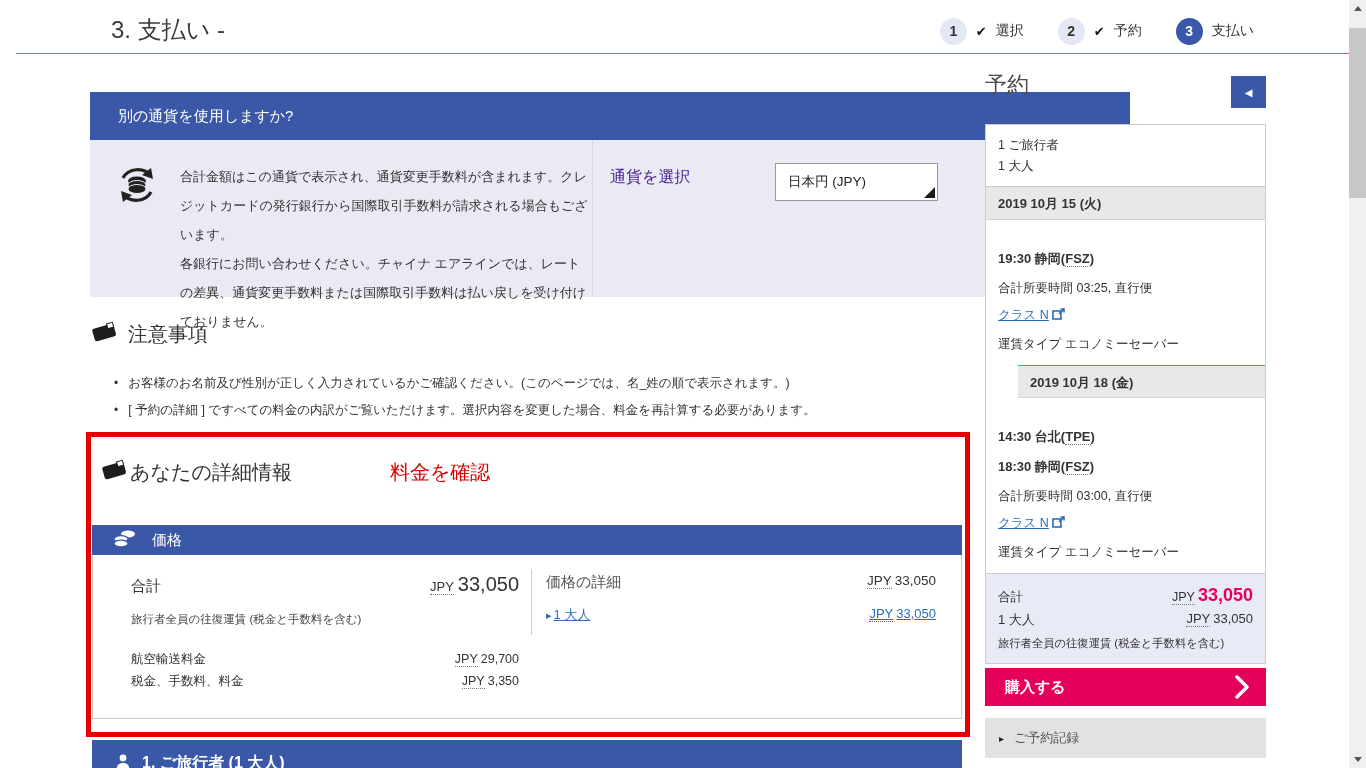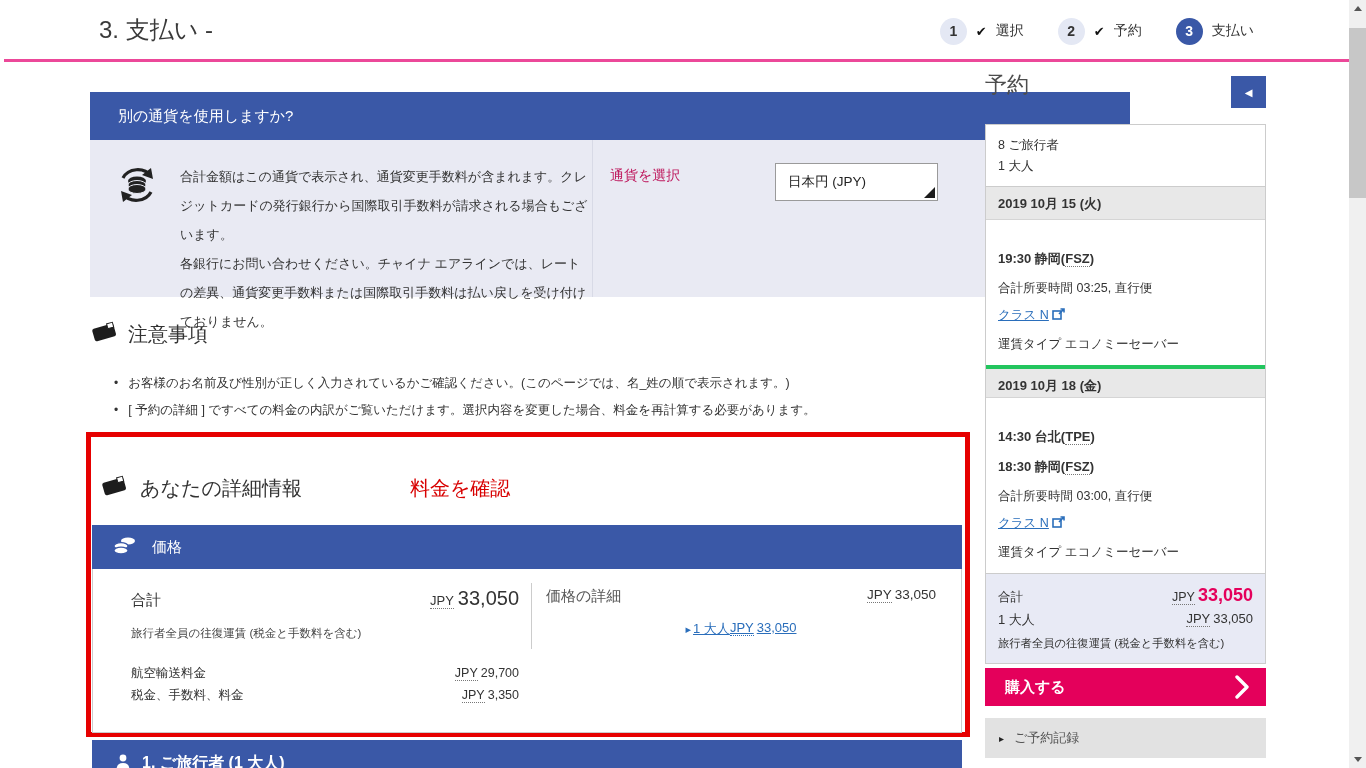--- a/index.html
+++ b/index.html
@@ -1,99 +1,99 @@
 <!DOCTYPE html>
 <html><head>
 <meta charset="utf-8">
 <style>
   * { margin:0; padding:0; box-sizing:border-box; }
   html,body { width:1366px; height:768px; overflow:hidden; background:#fff;
               font-family:"Liberation Sans","DejaVu Sans",sans-serif; color:#333; }
   .page { position:relative; width:1366px; height:768px; background:#fff; }
 
   
-  .hdr { position:absolute; top:0; left:4px; right:17px; height:62px; border-bottom:3px solid #ec4899; }
+  .hdr { position:absolute; top:0; left:16px; right:17px; height:54px; border-bottom:1px solid #ec4899; }
   .hdr h1 { position:absolute; left:95px; top:14px; font-size:24px; font-weight:400; color:#3a3a3a; }
   .steps { position:absolute; right:95px; top:0; height:62px; display:flex; align-items:center; gap:34px; }
   .step { display:flex; align-items:center; gap:9px; font-size:14px; color:#333; }
   .stepnum { width:27px; height:27px; border-radius:50%; background:#e4e8f4; color:#333;
              display:flex; align-items:center; justify-content:center; font-size:14px; font-weight:bold; }
   .stepnum.active { background:#3a58a7; color:#fff; }
   .stepcheck { font-size:13px; color:#111; }
 
   
   .panel-head { height:48px; background:#3a58a7; color:#fff; display:flex; align-items:center;
                 padding-left:28px; font-size:15px; }
   .cur-panel { position:absolute; left:90px; top:92px; width:1040px;border-radius:25px; }
   .cur-body { position:relative; height:157px; background:#e9eaf3; }
   .cur-exch-icon { position:absolute; left:24px; top:22px; }
   .cur-text { position:absolute; left:90px; top:22px; width:412px; font-size:13px; color:#333; }
   .cur-text p { line-height:29px; }
   .cur-vdiv { position:absolute; left:502px; top:0; bottom:0; width:1px; background:#d8dae6; }
-  .cur-label { position:absolute; left:520px; top:27px; font-size:14px; color:#be185d; }
+  .cur-label { position:absolute; left:520px; top:27px; font-size:16px; color:#4c1d95; }
   .cur-select { position:absolute; left:685px; top:23px; width:163px; height:38px; background:#fff;
                 border:1px solid #9a9a9a; font-size:13.5px; color:#222; display:flex; align-items:center;
                 padding-left:12px; cursor:pointer; }
   .sel-tri { position:absolute; right:2px; bottom:2px; width:0; height:0;
              border-left:11px solid transparent; border-bottom:11px solid #1c1c1c; }
 
   
   .notes { position:absolute; left:90px; top:320px; width:880px; }
   .sec-head { display:flex; align-items:flex-end; gap:10px; }
   .sec-head h2 { font-size:20px; font-weight:400; color:#333; }
   .notes ul { list-style:none; margin-top:22px; margin-left:24px; }
   .notes li { font-size:12.5px; line-height:27px; color:#333; display:flex; gap:10px; }
   .blt { color:#333; font-size:12px; }
 
   
   .red-box { position:absolute; left:86px; top:432px; width:884px; height:305px;
              border:5px solid #e60000; pointer-events:none; }
-  .details-head { position:absolute; left:100px; top:458px; display:flex; align-items:center; gap:12px;margin-top:16px; }
+  .details-head { position:absolute; left:100px; top:458px; display:flex; align-items:center; gap:2px; }
   .details-head h2 { font-size:20px; font-weight:400; color:#333; }
   .red-note { margin-left:96px; font-size:20px; font-weight:normal; color:#d80000; }
 
   
   .price-panel { position:absolute; left:92px; top:525px; width:870px; }
-  .price-head { height:44px; background:#3a58a7; color:#fff; display:flex; align-items:center;
+  .price-head { height:30px; background:#3a58a7; color:#fff; display:flex; align-items:center;
                 gap:14px; padding-left:20px; font-size:15px; }
   .price-body { position:relative; height:164px; background:#fff; border:1px solid #ccc; border-top:none; }
   .p-left { position:absolute; left:38px; top:18px; width:388px; }
   .total-row { display:flex; justify-content:space-between; align-items:baseline; }
   .total-row .lbl { font-size:15px; color:#333; }
   .cur-sm { font-size:13px; color:#333; border-bottom:1px dotted #777; margin-right:4px; }
   .amt-big { font-size:20px; color:#333; }
   .p-note { margin-top:16px; font-size:11.5px; color:#444; }
   .fee-rows { position:absolute; left:38px; top:93px; width:388px; font-size:12.5px; }
   .fee-row { display:flex; justify-content:space-between; line-height:22px; }
   .cur-dot { border-bottom:1px dotted #777; margin-right:3px; }
   .p-vdiv { position:absolute; left:438px; top:14px; height:66px; width:1px; background:#ccc; }
   .p-right { position:absolute; left:453px; top:18px; width:390px; }
   .pr-row1 { display:flex; justify-content:space-between; font-size:15px; color:#555; }
   .pr-row1 .val { font-size:13.5px; color:#333; }
-  .pr-row2 { display:flex; justify-content:center; margin-top:14px; font-size:13px; }
+  .pr-row2 { display:flex; justify-content:space-between; margin-top:14px; font-size:13px; }
   a.lnk { color:#2a6ebb; text-decoration:underline; cursor:pointer; }
   .lnk-arrow { color:#2a6ebb; font-size:11px; margin-right:2px; text-decoration:none; display:inline-block; }
   .dot-lnk { border-bottom:1px dotted #2a6ebb; text-decoration:none; margin-right:3px; }
 
   
   .trav-bar { position:absolute; left:92px; top:740px; width:870px; height:28px; background:#3a58a7;
               overflow:hidden; color:#fff; }
   .trav-bar .inner { position:absolute; left:24px; top:13px; display:flex; align-items:center; gap:12px;
                      font-size:16px; font-weight:bold; }
 
   
   .aside-head { position:absolute; left:985px; top:70px; width:281px; height:44px; }
   .aside-head h2 { font-size:22px; font-weight:400; color:#4d4d4d; }
   .collapse-btn { position:absolute; right:0; top:6px; width:35px; height:32px; background:#3a58a7;
                   border:none; color:#fff; font-size:10px; cursor:pointer; }
   .aside-card { position:absolute; left:985px; top:124px; width:281px; border:1px solid #ccc; font-size:12.5px; }
   .trav-box { padding:10px 12px; height:62px; line-height:21px; color:#333; border-bottom:1px solid #ccc; background:#fff; }
   .date-head { height:33px; line-height:33px; background:#e8e8e8; font-weight:bold; font-size:13px;
                padding-left:12px; color:#333; border-bottom:1px solid #d5d5d5; }
-  .date-head.mid { border-top:4px solid #22c55e; }
+  .date-head.mid { border-top:1px solid #22c55e;margin-left:32px; }
   .seg { padding:10px 12px 12px; background:#fff; }
   .seg .l { margin-top:12px; font-size:12.5px; color:#333; }
   .seg .l:first-child { margin-top:20px; }
   .seg .bold { font-weight:bold; font-size:13px; }
   .abbr-dot { border-bottom:1px dotted #777; }
   .seg .l.link-l { margin-top:10px; }
   .aside-total { background:#e8eaf5; padding:11px 12px 12px; border-top:1px solid #ccc; }
   .at-row1 { display:flex; justify-content:space-between; align-items:baseline; }
   .at-row1 .red { color:#e4005b; font-weight:bold; font-size:18px; }
   .at-row2 { display:flex; justify-content:space-between; margin-top:5px; font-size:13px; }
@@ -263,21 +263,21 @@
 
   <div class="aside-head">
     <h2>予約</h2>
     <button class="collapse-btn">
       <span>◀</span>
     </button>
   </div>
 
   <aside class="aside-card">
     <div class="trav-box">
-      <div>8 ご旅行者</div>
+      <div>1 ご旅行者</div>
       <div>1 大人</div>
     </div>
 
     <div class="date-head">2019 10月 15 (火)</div>
     <div class="seg">
       <div class="l bold"><span>19:30</span><span> 静岡(</span><span class="abbr-dot">FSZ</span><span>)</span></div>
       <div class="l">合計所要時間 03:25, 直行便</div>
       <div class="l link-l">
         <a class="lnk">クラス N</a>
         <svg width="13" height="13" viewBox="0 0 13 13" style="vertical-align:-2px">

